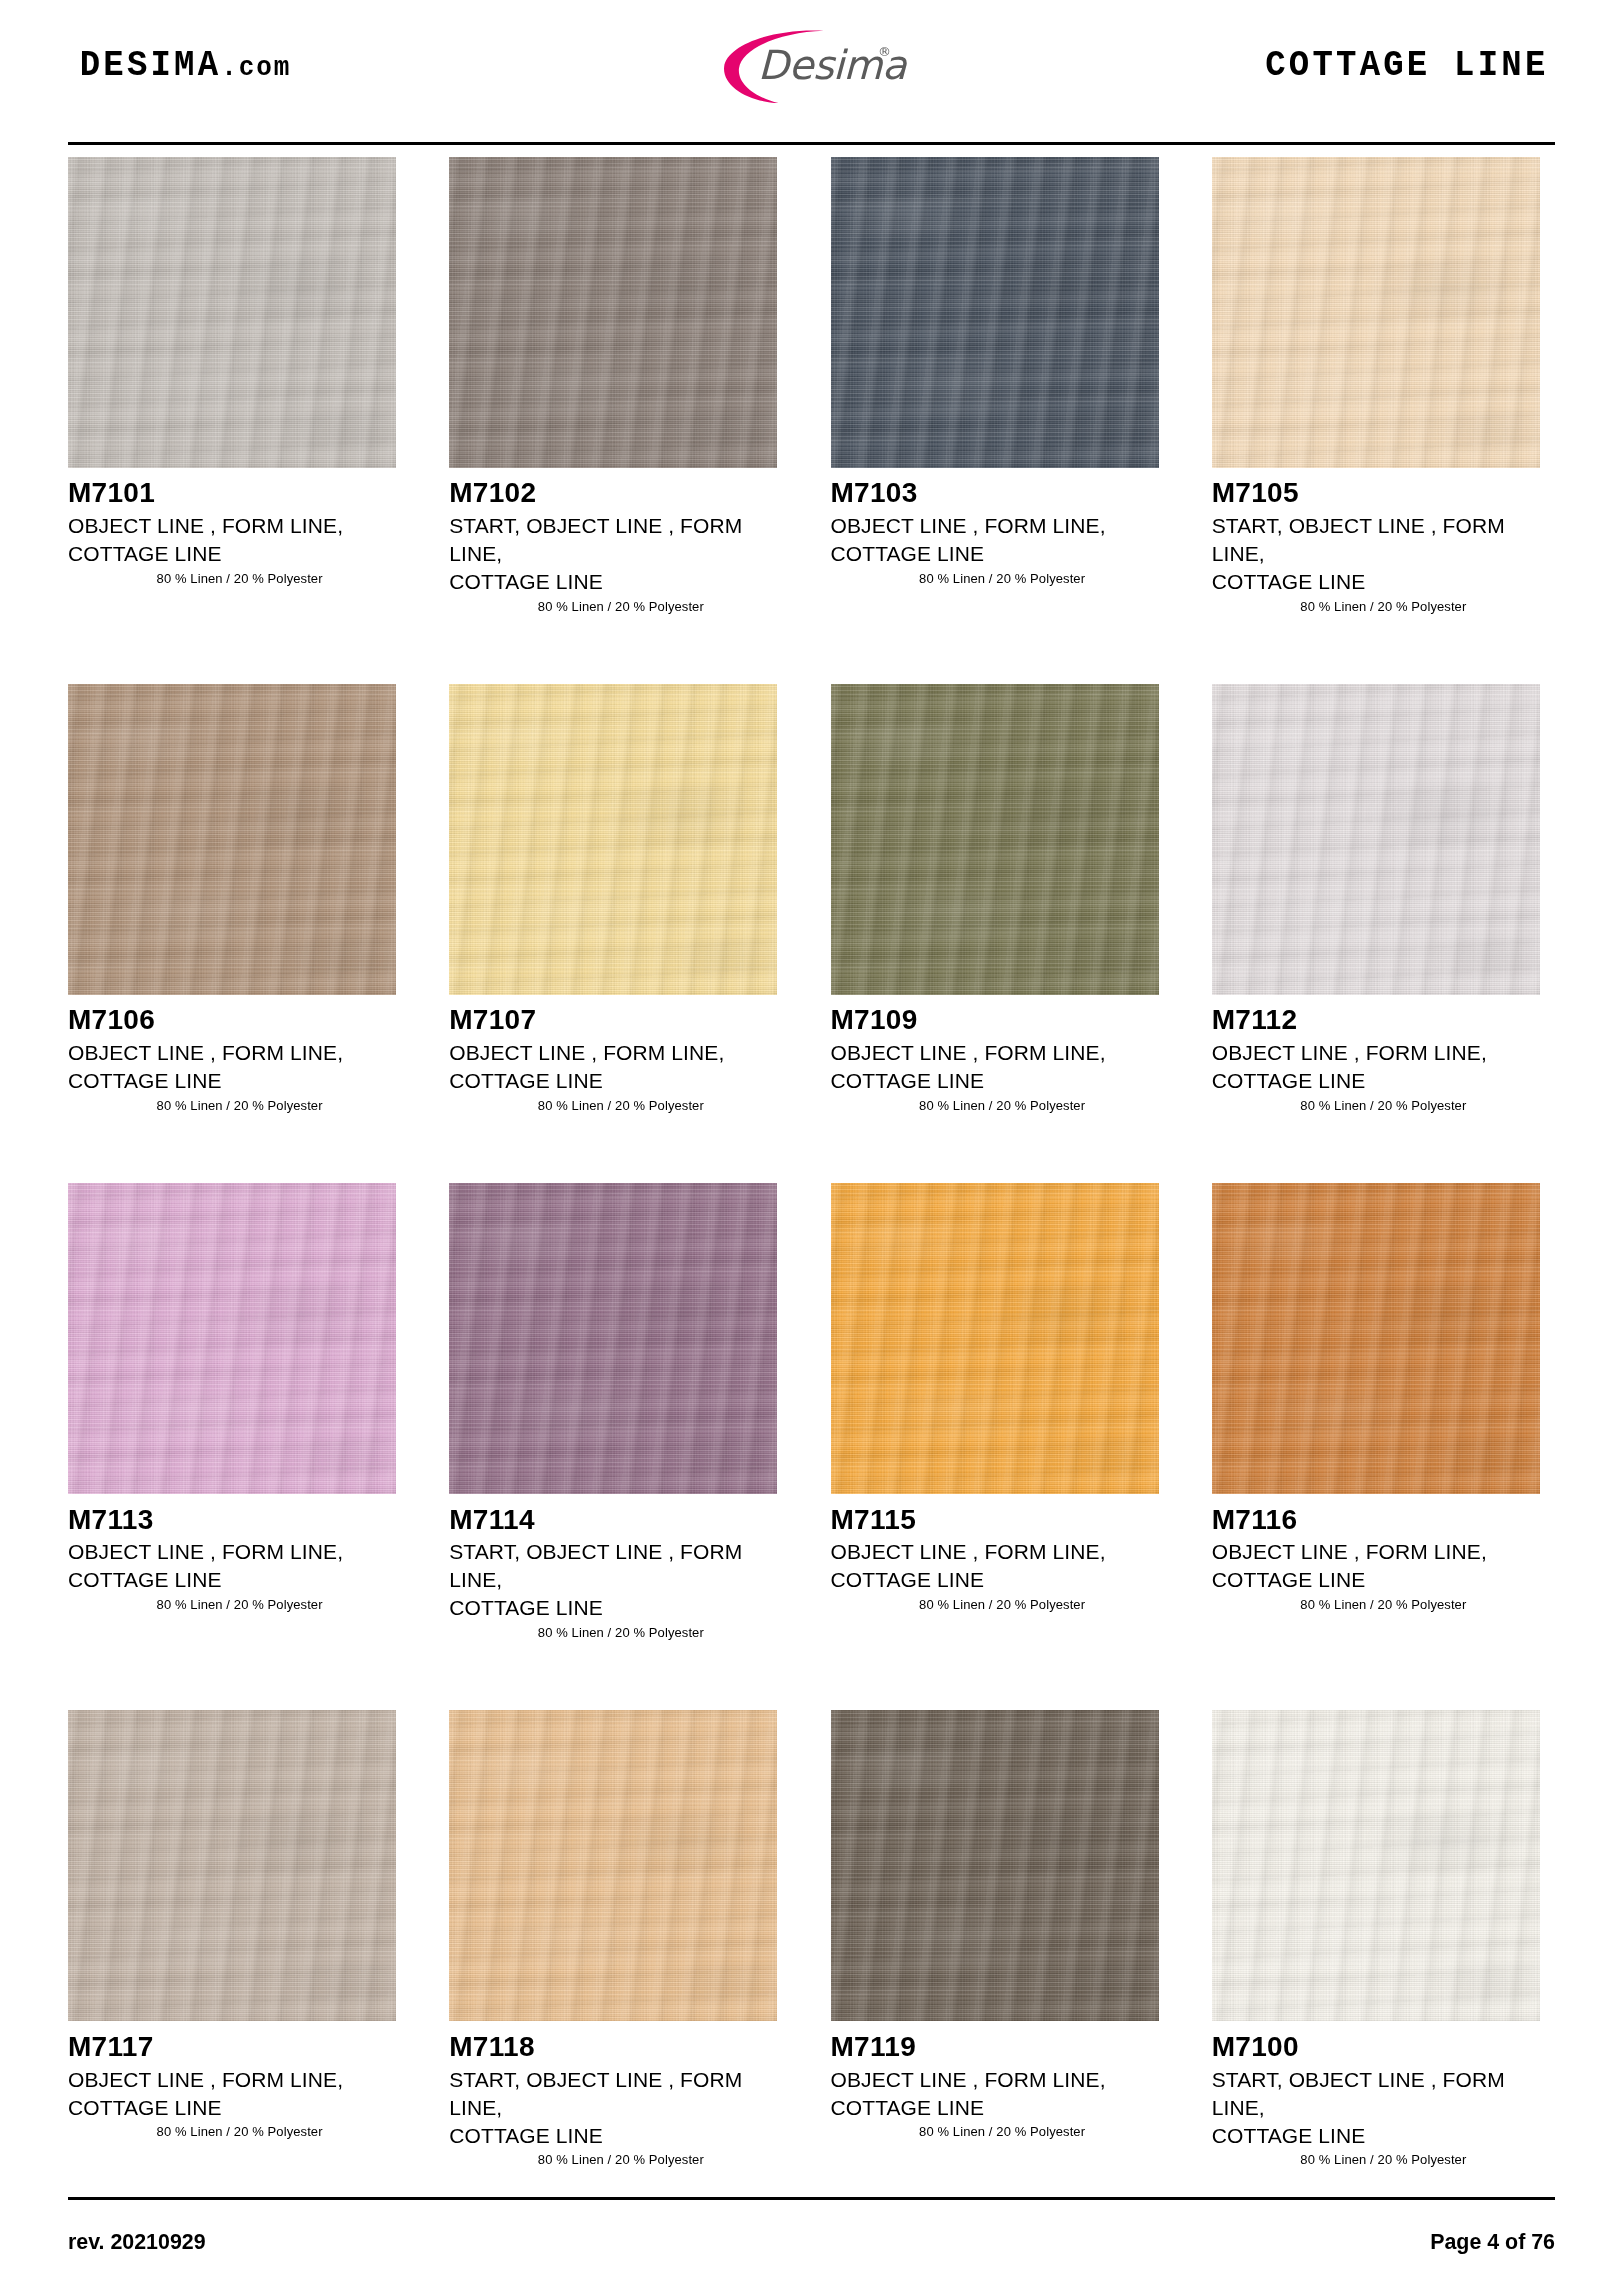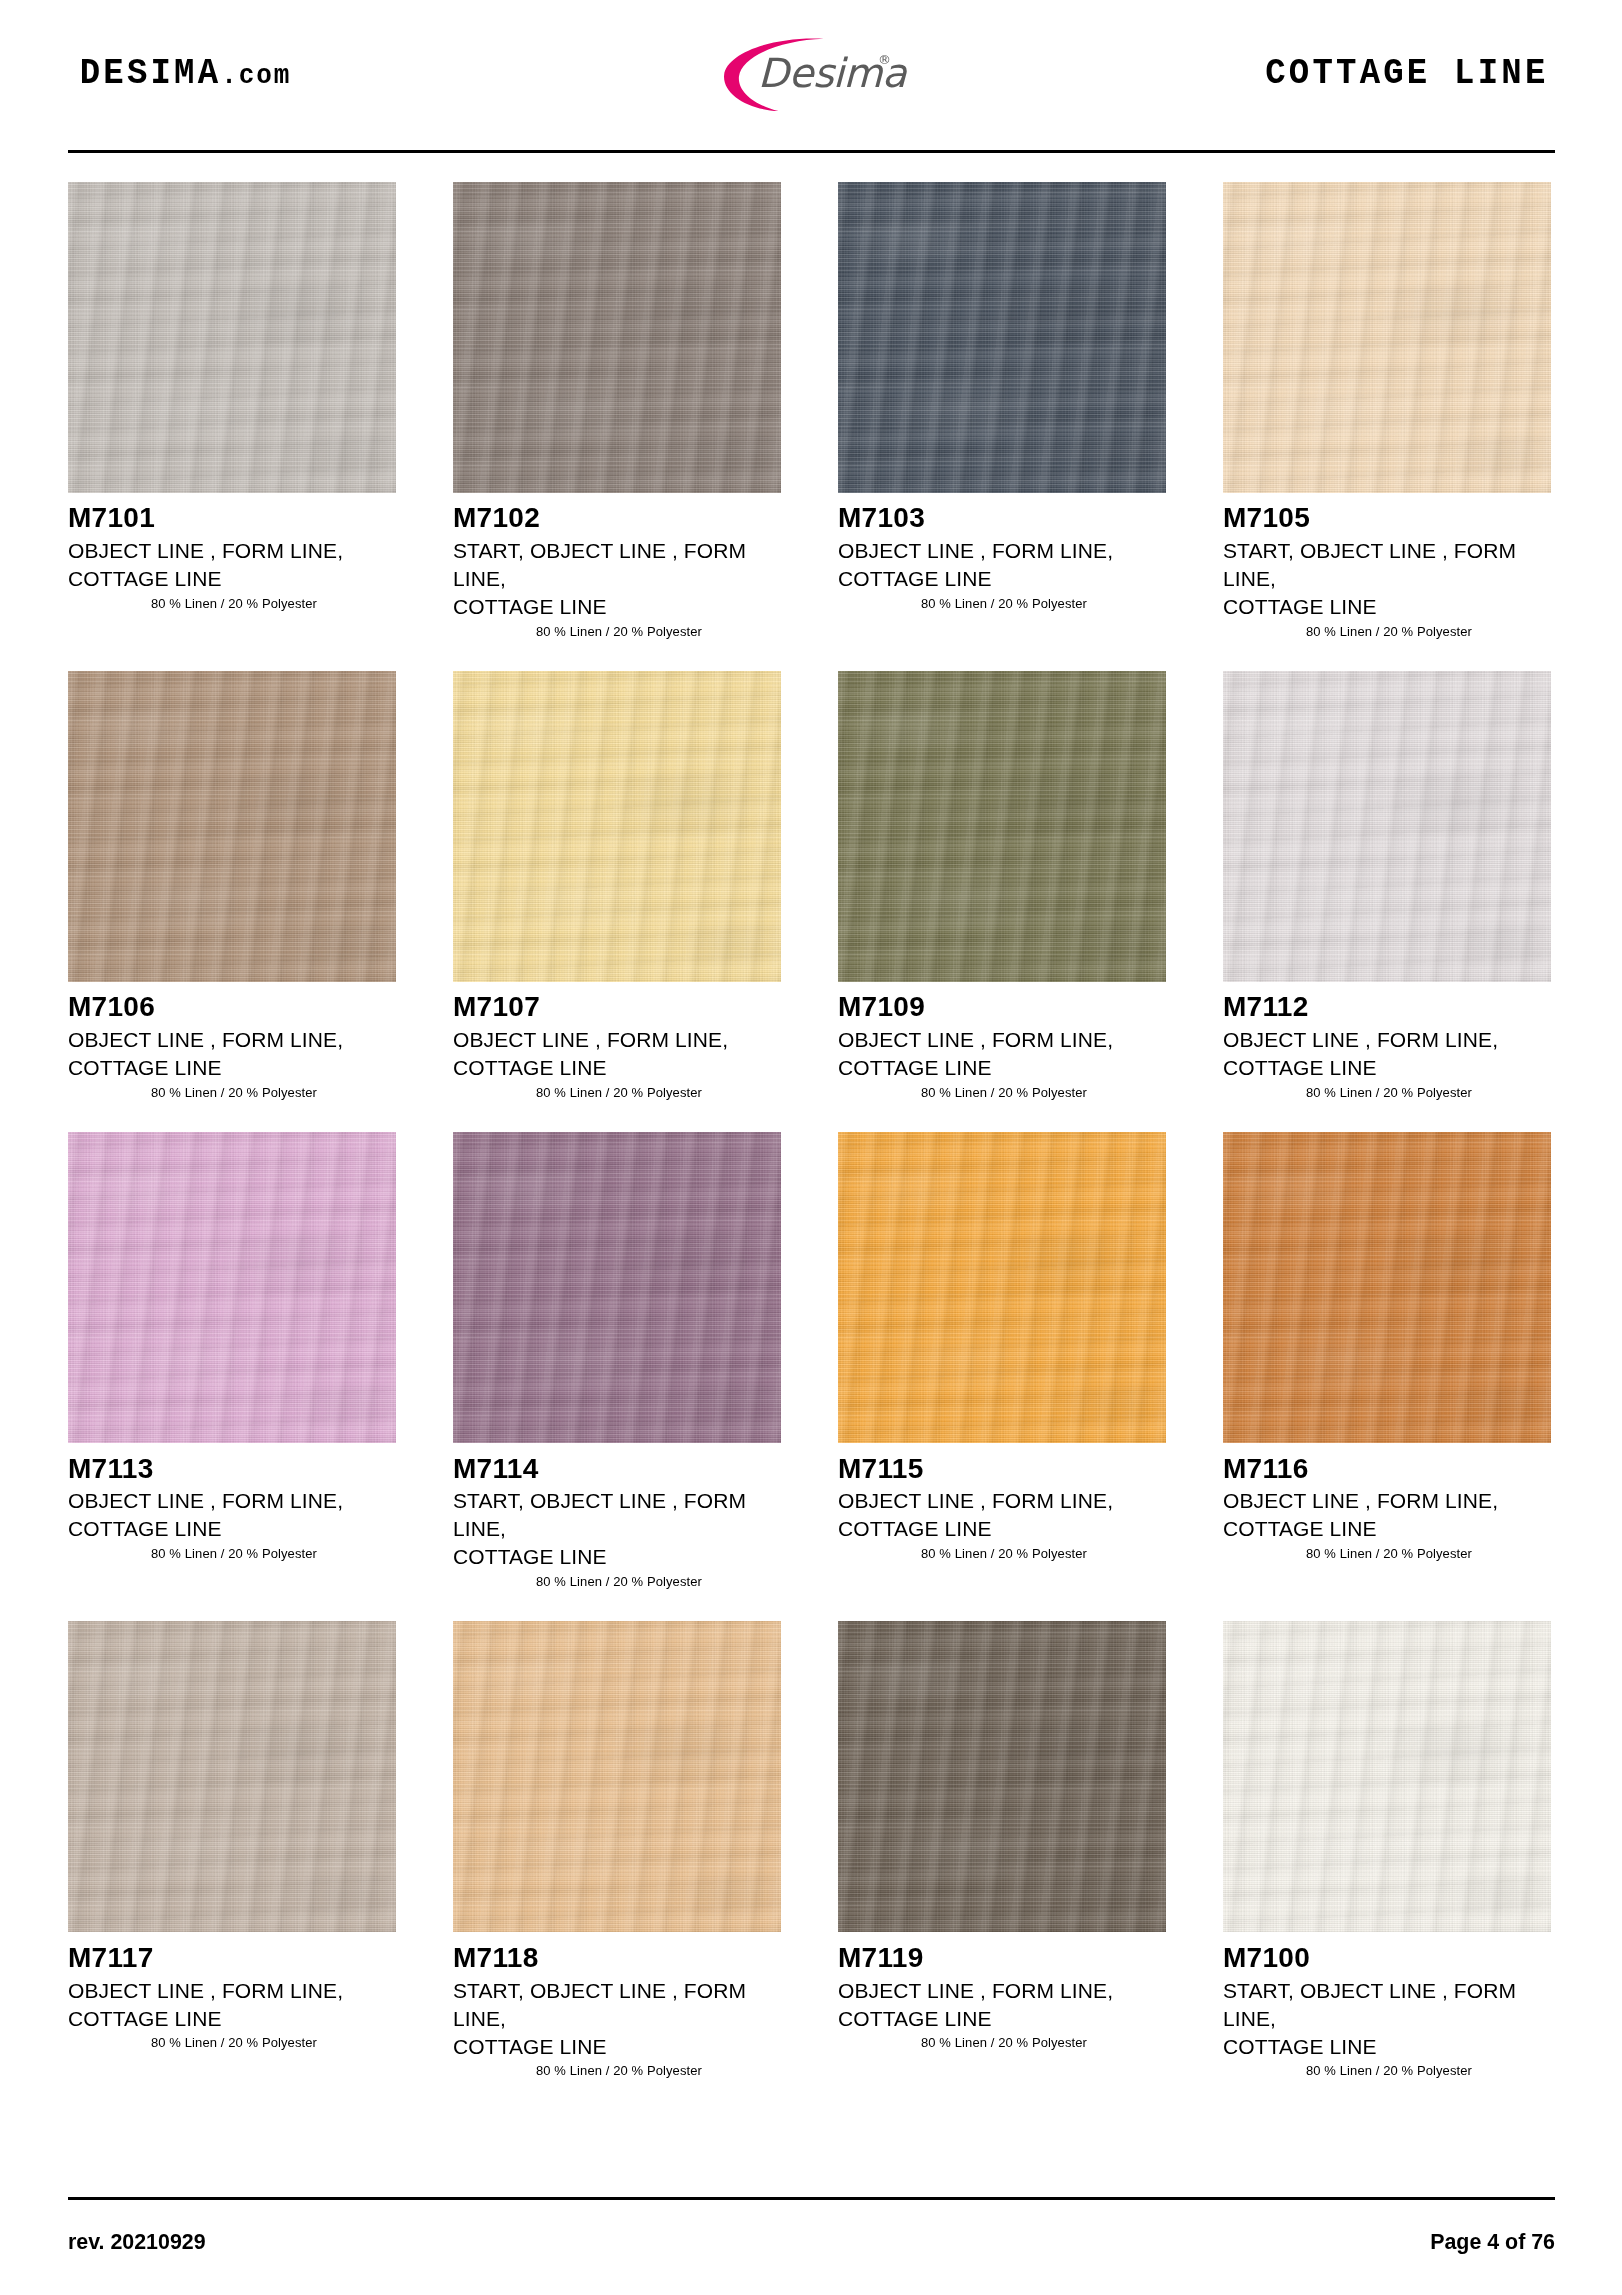--- a/index.html
+++ b/index.html
@@ -13,21 +13,21 @@
     height: 2295px;
     font-family: "Liberation Sans", sans-serif;
     color: #000;
     position: relative;
     overflow: hidden;
   }
 
   .page {
     position: absolute;
     inset: 0;
-    padding: 8px 68px;
+    padding: 0 68px;
   }
 
   
   .header {
     position: relative;
     height: 130px;
     display: flex;
     align-items: center;
     justify-content: space-between;
   }
@@ -85,21 +85,22 @@
     width: 100%;
   }
   .rule-top { margin-top: 11.7px; }
 
   
   .grid {
     display: grid;
     grid-template-columns: repeat(4, 1fr);
     column-gap: 53px;
     row-gap: 0;
-    margin-top: 29px;
+    margin-top: 12px;
+    gap: 38px;
   }
 
   .cell {
     width: 100%;
     margin-bottom: 31px;
   }
 
   .swatch {
     width: 328px;
     height: 311px;

